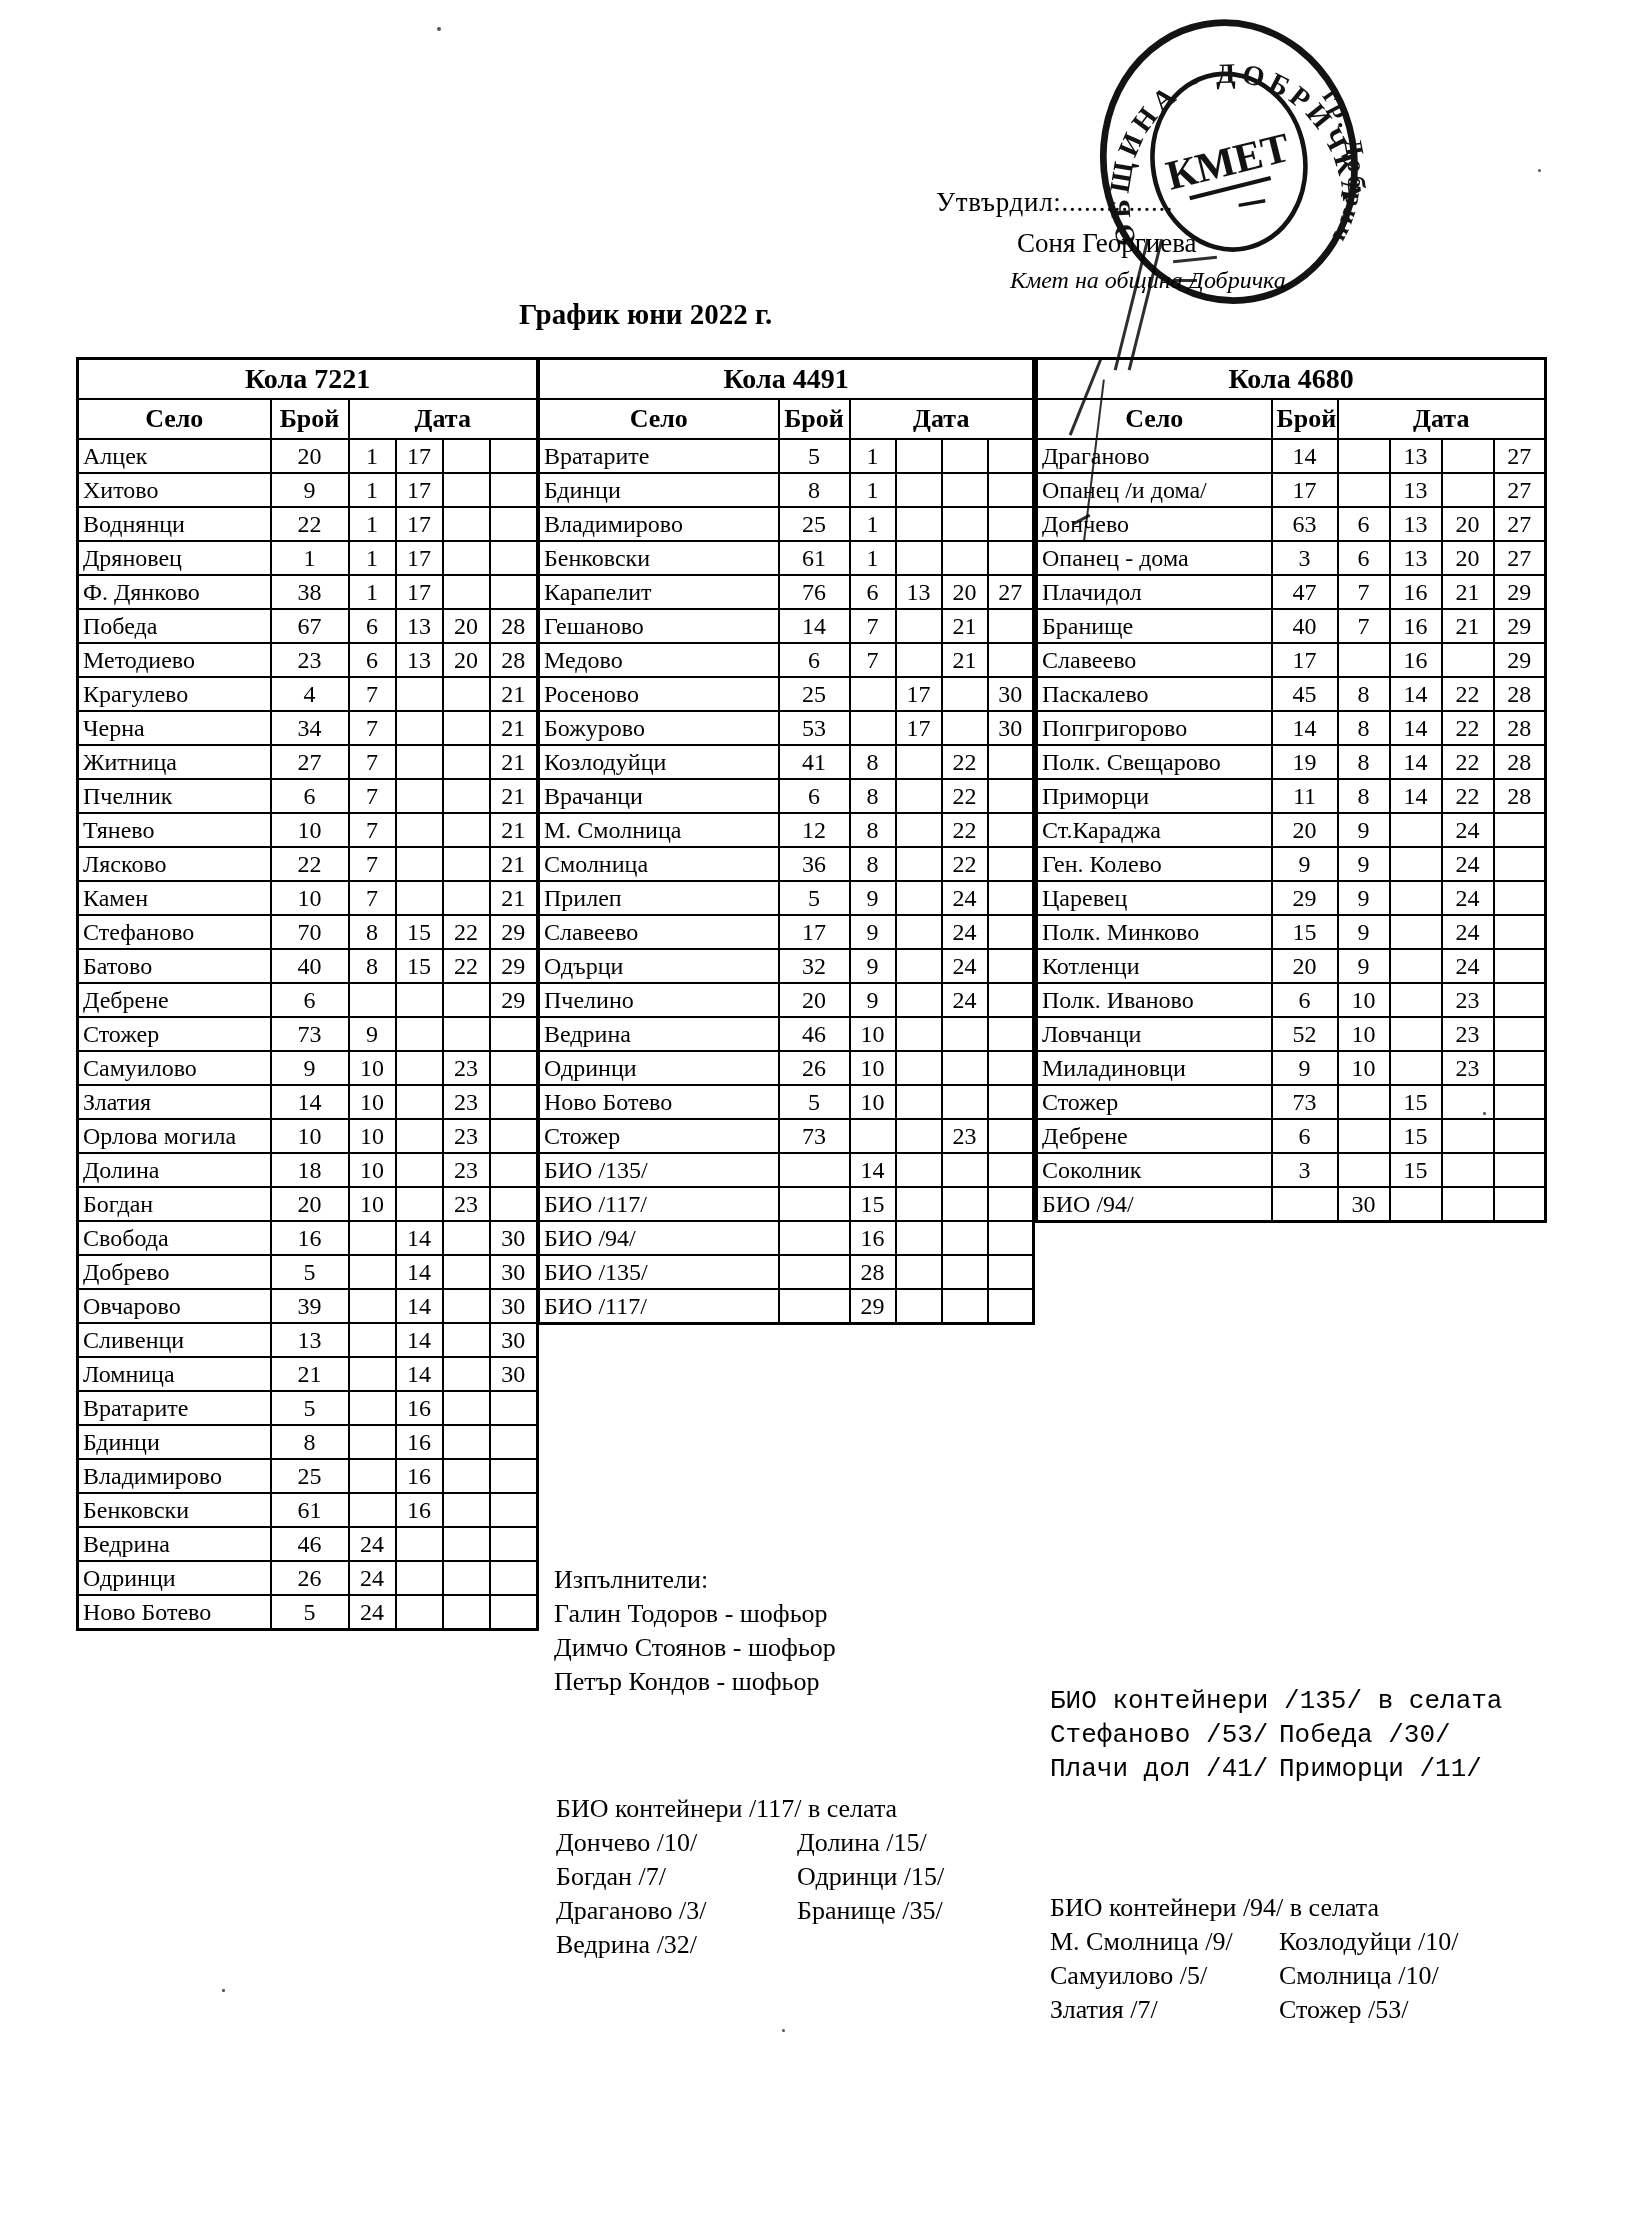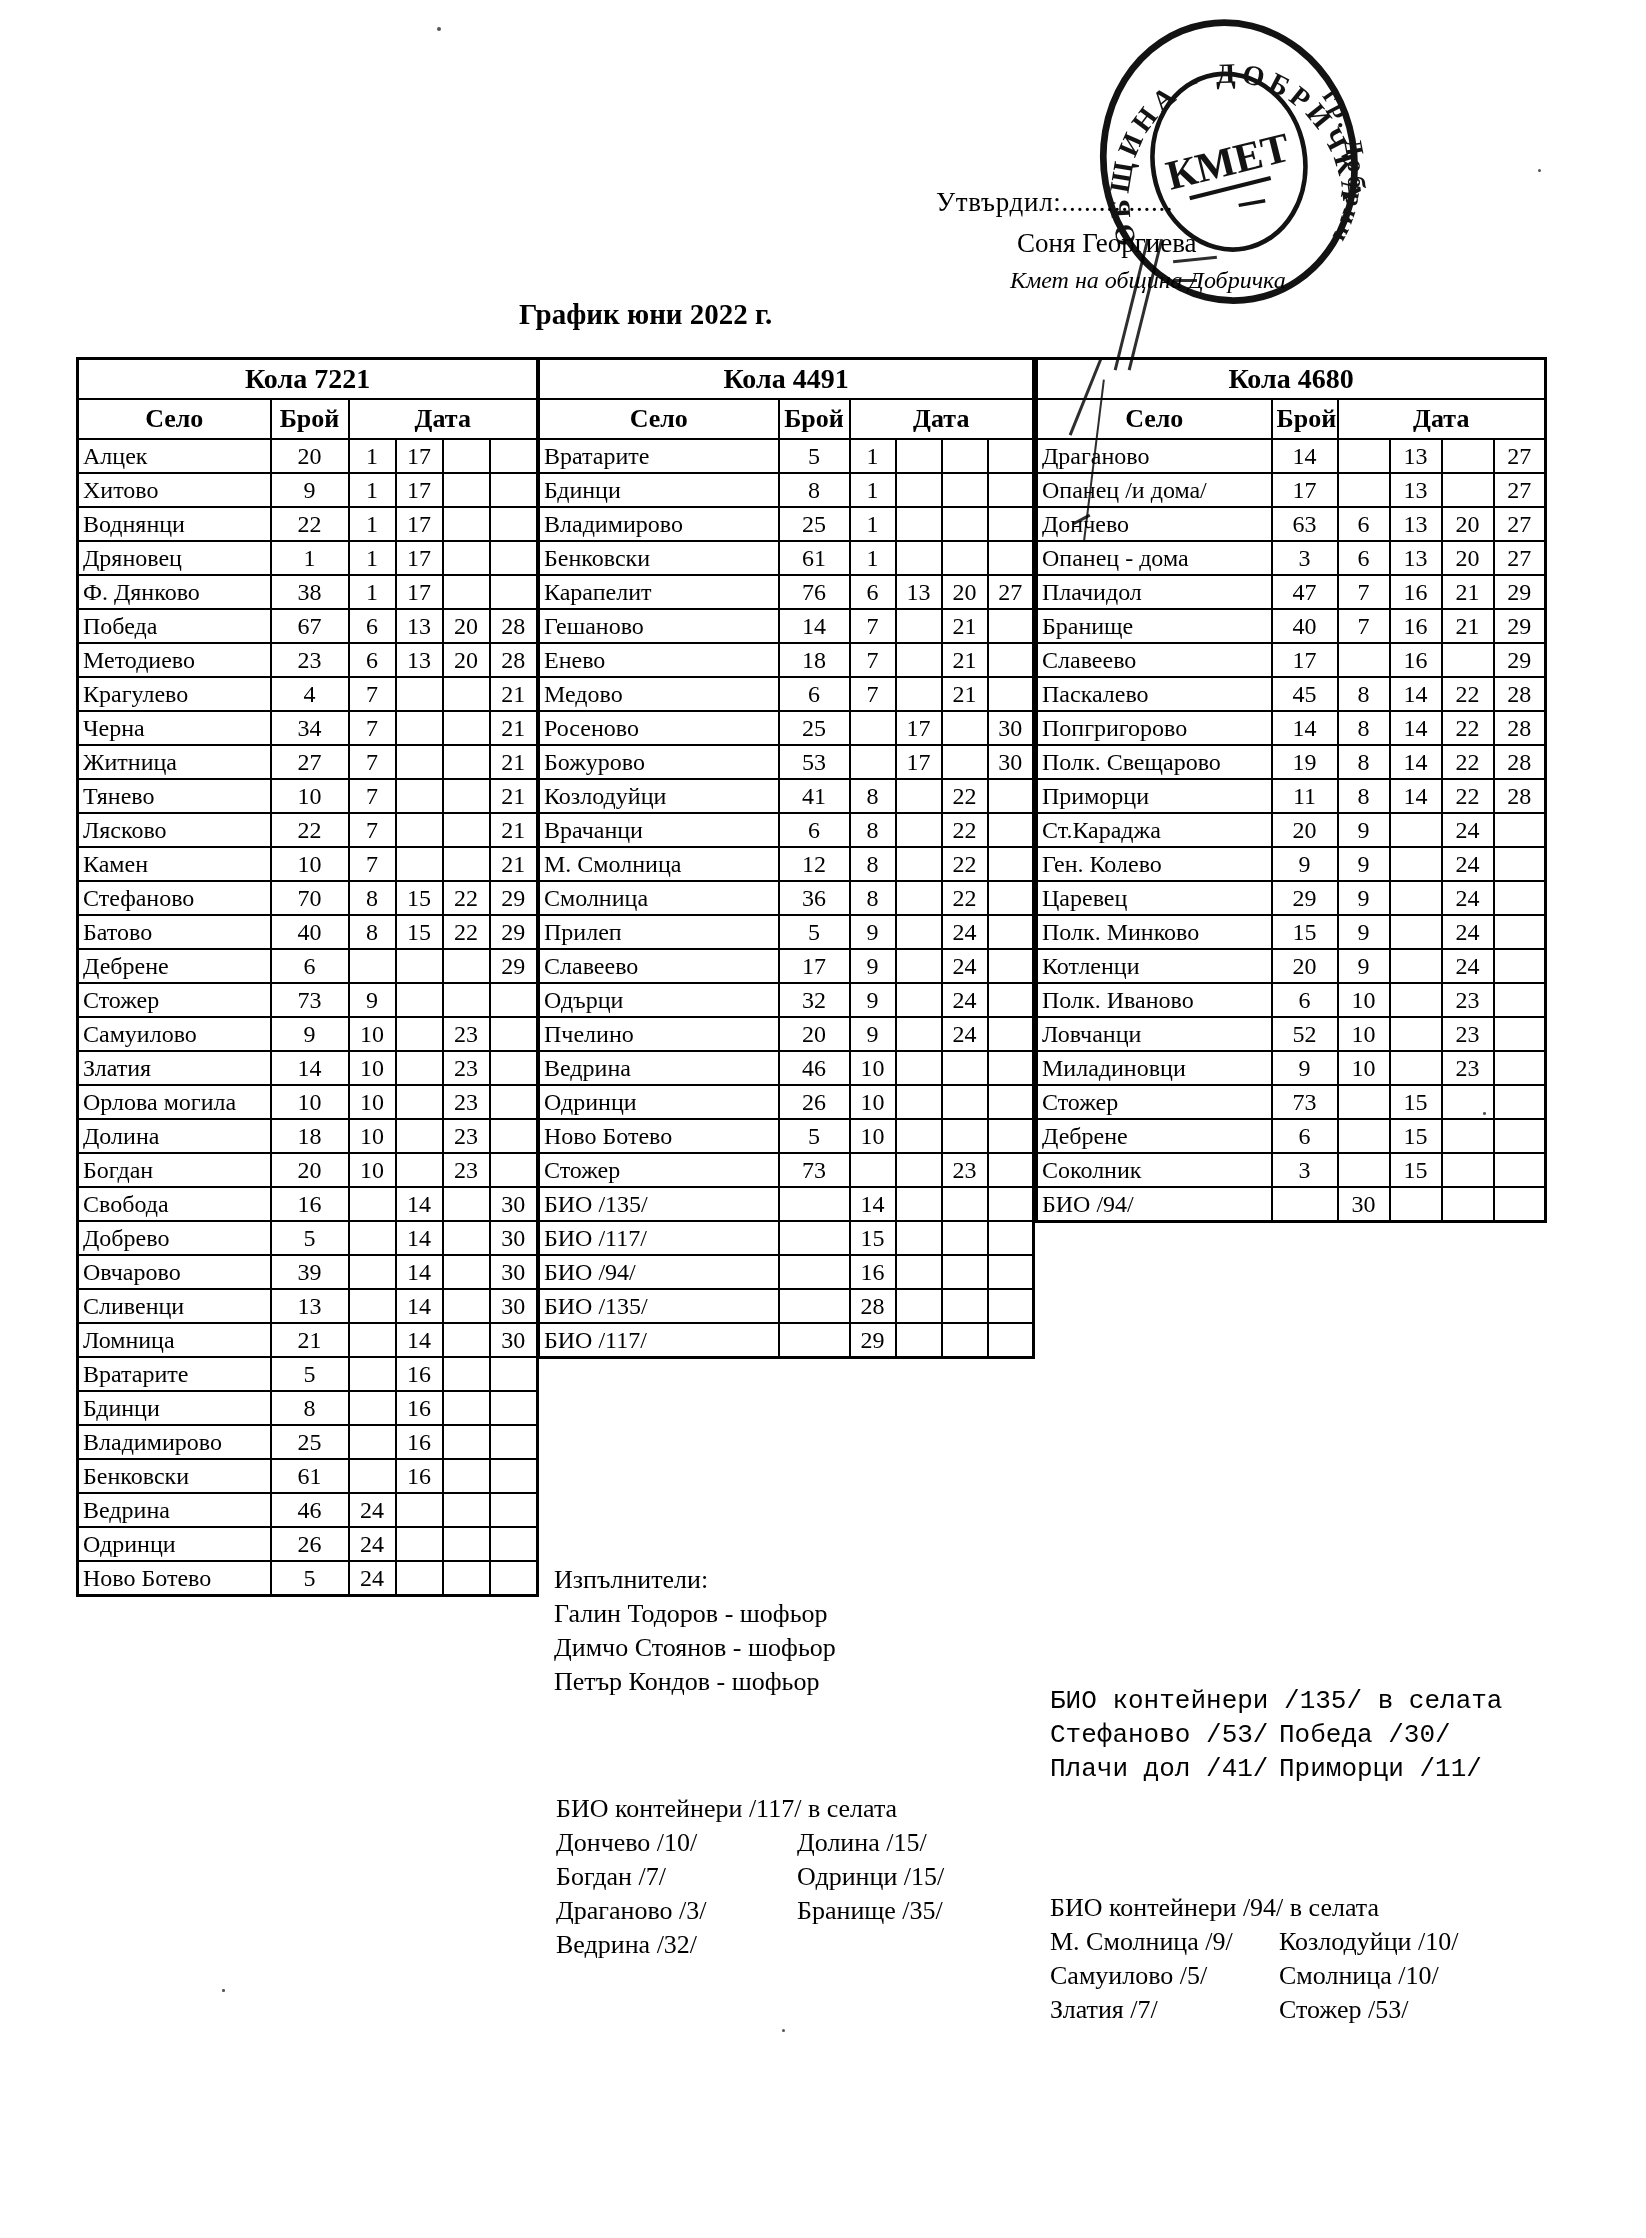--- a/index.html
+++ b/index.html
@@ -182,20 +182,28 @@
           </tr>
           <tr>
             <td class="vil">Житница</td>
             <td class="cnt">27</td>
             <td class="dt">7</td>
             <td class="dt"></td>
             <td class="dt"></td>
             <td class="dt">21</td>
           </tr>
           <tr>
+            <td class="vil">Пчелник</td>
+            <td class="cnt">6</td>
+            <td class="dt">7</td>
+            <td class="dt"></td>
+            <td class="dt"></td>
+            <td class="dt">21</td>
+          </tr>
+          <tr>
             <td class="vil">Тянево</td>
             <td class="cnt">10</td>
             <td class="dt">7</td>
             <td class="dt"></td>
             <td class="dt"></td>
             <td class="dt">21</td>
           </tr>
           <tr>
             <td class="vil">Лясково</td>
             <td class="cnt">22</td>
@@ -446,28 +454,20 @@
           </tr>
           <tr>
             <td class="vil">Гешаново</td>
             <td class="cnt">14</td>
             <td class="dt">7</td>
             <td class="dt"></td>
             <td class="dt">21</td>
             <td class="dt"></td>
           </tr>
           <tr>
-            <td class="vil">Енево</td>
-            <td class="cnt">18</td>
-            <td class="dt">7</td>
-            <td class="dt"></td>
-            <td class="dt">21</td>
-            <td class="dt"></td>
-          </tr>
-          <tr>
             <td class="vil">Медово</td>
             <td class="cnt">6</td>
             <td class="dt">7</td>
             <td class="dt"></td>
             <td class="dt">21</td>
             <td class="dt"></td>
           </tr>
           <tr>
             <td class="vil">Росеново</td>
             <td class="cnt">25</td>

